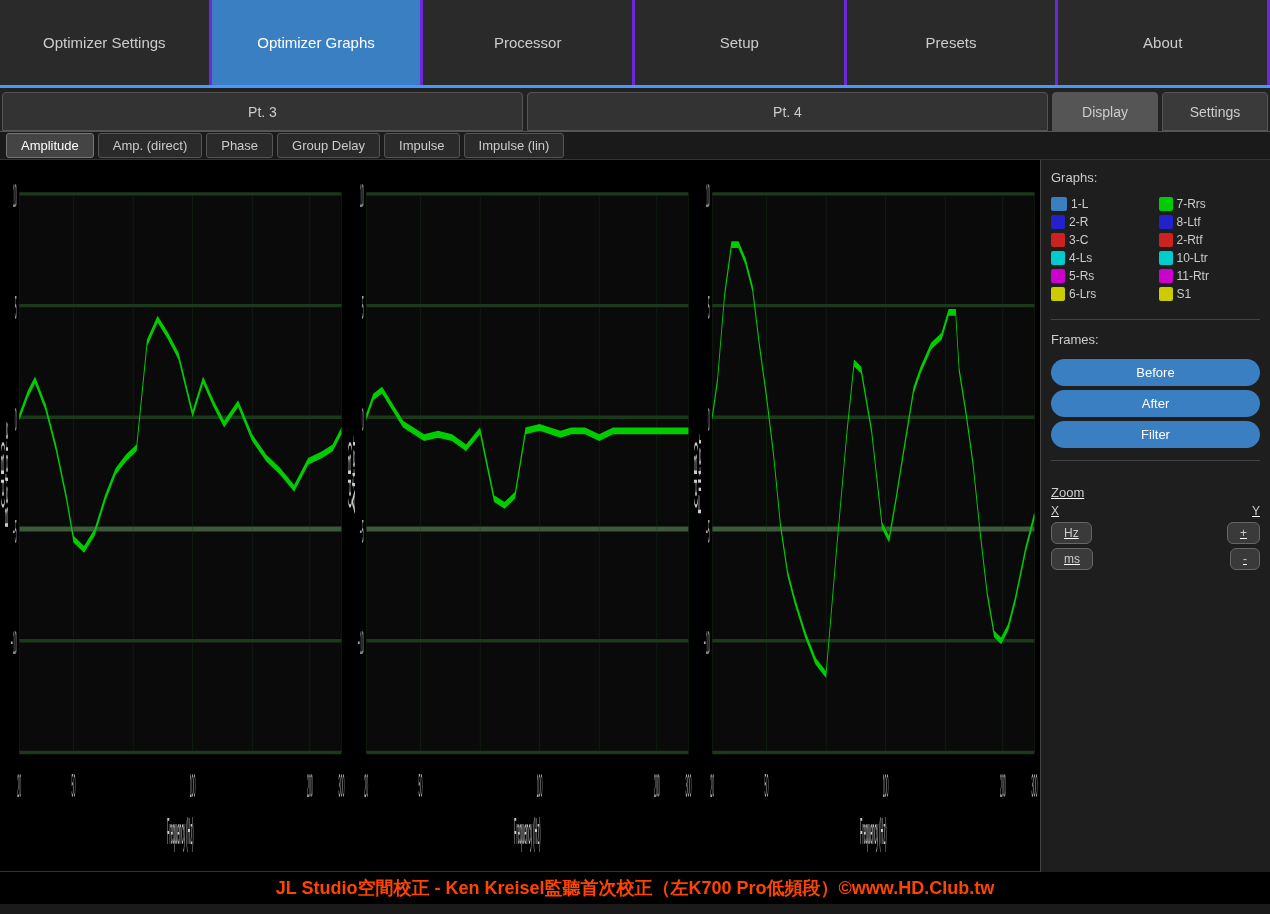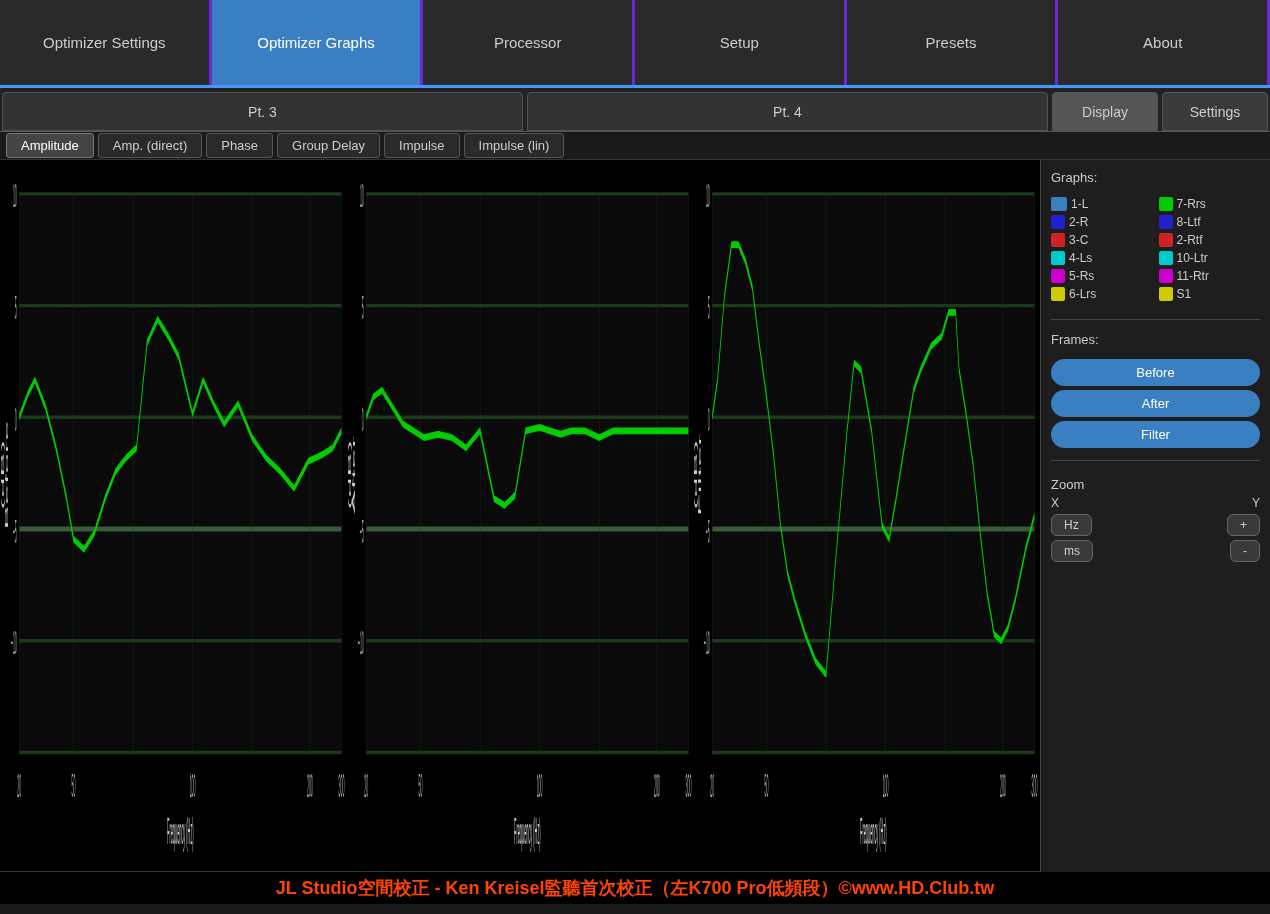--- a/index.html
+++ b/index.html
@@ -200,21 +200,22 @@
       border: none;
       color: #fff;
       border-radius: 14px;
       padding: 6px 10px;
       font-size: 13px;
       cursor: pointer;
       text-align: center;
     }
 
     .zoom-section {
-      margin-top: 4px;
+      margin-top: 12px;
+      text-decoration: underline;
     }
     .zoom-row {
       display: flex;
       justify-content: space-between;
       align-items: center;
       font-size: 12px;
       color: #ccc;
       margin-bottom: 4px;
     }
     .zoom-btn {

